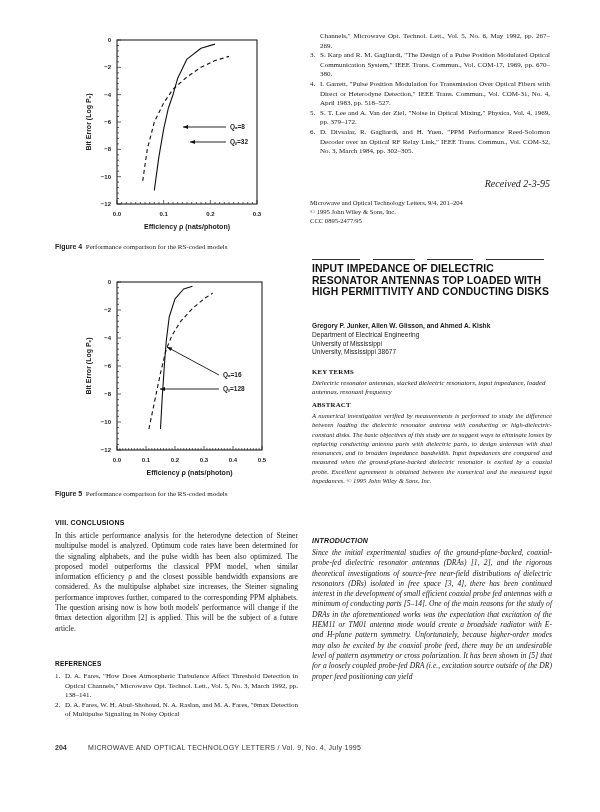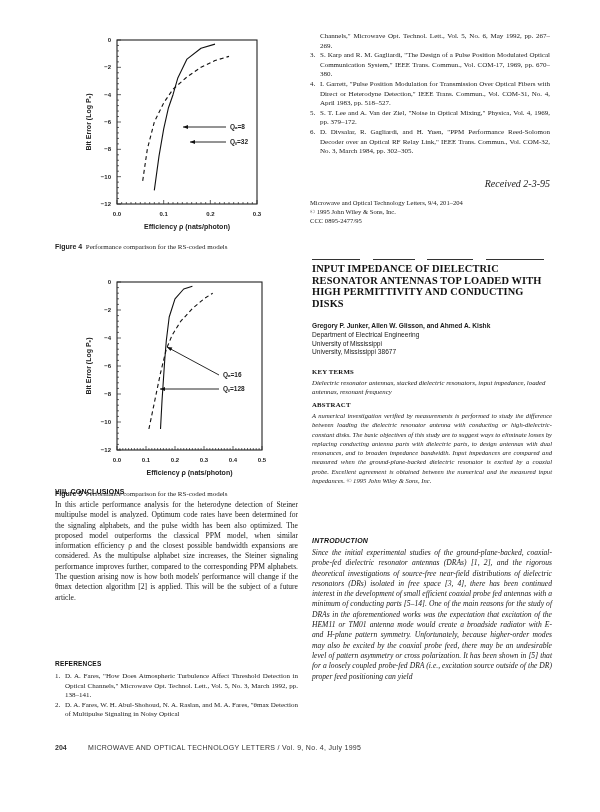--- a/index.html
+++ b/index.html
@@ -16,32 +16,32 @@
     .cap4 { left: 55px; top: 243px; }
     .cap5 { left: 55px; top: 490px; }
 
     .section-head { font-family: "Liberation Sans", sans-serif; font-weight: bold; font-size: 7px; letter-spacing: 0.2px; color: #111; }
     .body-text { font-size: 7.6px; line-height: 10.3px; text-align: justify; color: #1a1a1a; }
     .ref-list { font-size: 7px; line-height: 9.6px; color: #1a1a1a; }
     .ref-item { display: flex; }
     .ref-num { width: 10px; flex-shrink: 0; }
     .ref-text { text-align: justify; flex: 1; }
 
-    .conclusions { position: absolute; left: 55px; top: 488px; width: 243px; }
+    .conclusions { position: absolute; left: 55px; top: 519px; width: 243px; }
     .conclusions .section-head { margin-bottom: 5px; }
     .refs-left { position: absolute; left: 55px; top: 660px; width: 243px; }
     .refs-left .section-head { margin-bottom: 5px; font-size: 6.5px; }
 
     .refs-right { position: absolute; left: 310px; top: 32px; width: 240px; }
     .received { position: absolute; left: 310px; top: 178px; width: 240px; text-align: right; font-size: 10px; font-style: italic; }
     .pubinfo { position: absolute; left: 310px; top: 198px; width: 240px; font-size: 6.6px; line-height: 9px; }
 
     .title-rules { position: absolute; left: 312px; top: 259px; width: 232px; height: 2px; display: flex; justify-content: space-between; }
     .title-rules span { display: block; height: 1px; background: #333; }
-    .article-title { position: absolute; left: 312px; top: 263px; width: 240px; font-family: Liberation Serif, serif; font-weight: bold; font-size: 10.4px; line-height: 11.5px; color: #111; letter-spacing: 0.1px; }
+    .article-title { position: absolute; left: 312px; top: 263px; width: 240px; font-family: Liberation Sans, sans-serif; font-weight: bold; font-size: 10.4px; line-height: 11.5px; color: #111; letter-spacing: 0.1px; }
     .authors { position: absolute; left: 312px; top: 322px; width: 240px; font-family: "Liberation Sans", sans-serif; font-size: 6.6px; line-height: 8.8px; }
     .authors .names { font-weight: bold; }
     .keyterms { position: absolute; left: 312px; top: 368px; width: 240px; }
     .keyterms .section-head { font-family: "Liberation Serif", serif; margin-bottom: 3px; font-size: 6.8px; }
     .keyterms .kt-text { font-size: 6.8px; line-height: 9px; font-style: italic; }
     .abstract { position: absolute; left: 312px; top: 401px; width: 240px; }
     .abstract .section-head { font-family: "Liberation Serif", serif; margin-bottom: 3px; font-size: 6.8px; }
     .abstract .abs-text { font-size: 6.6px; line-height: 9.3px; font-style: italic; text-align: justify; }
     .intro { position: absolute; left: 312px; top: 537px; width: 240px; font-style: italic; }
     .intro .section-head { margin-bottom: 4px; }

